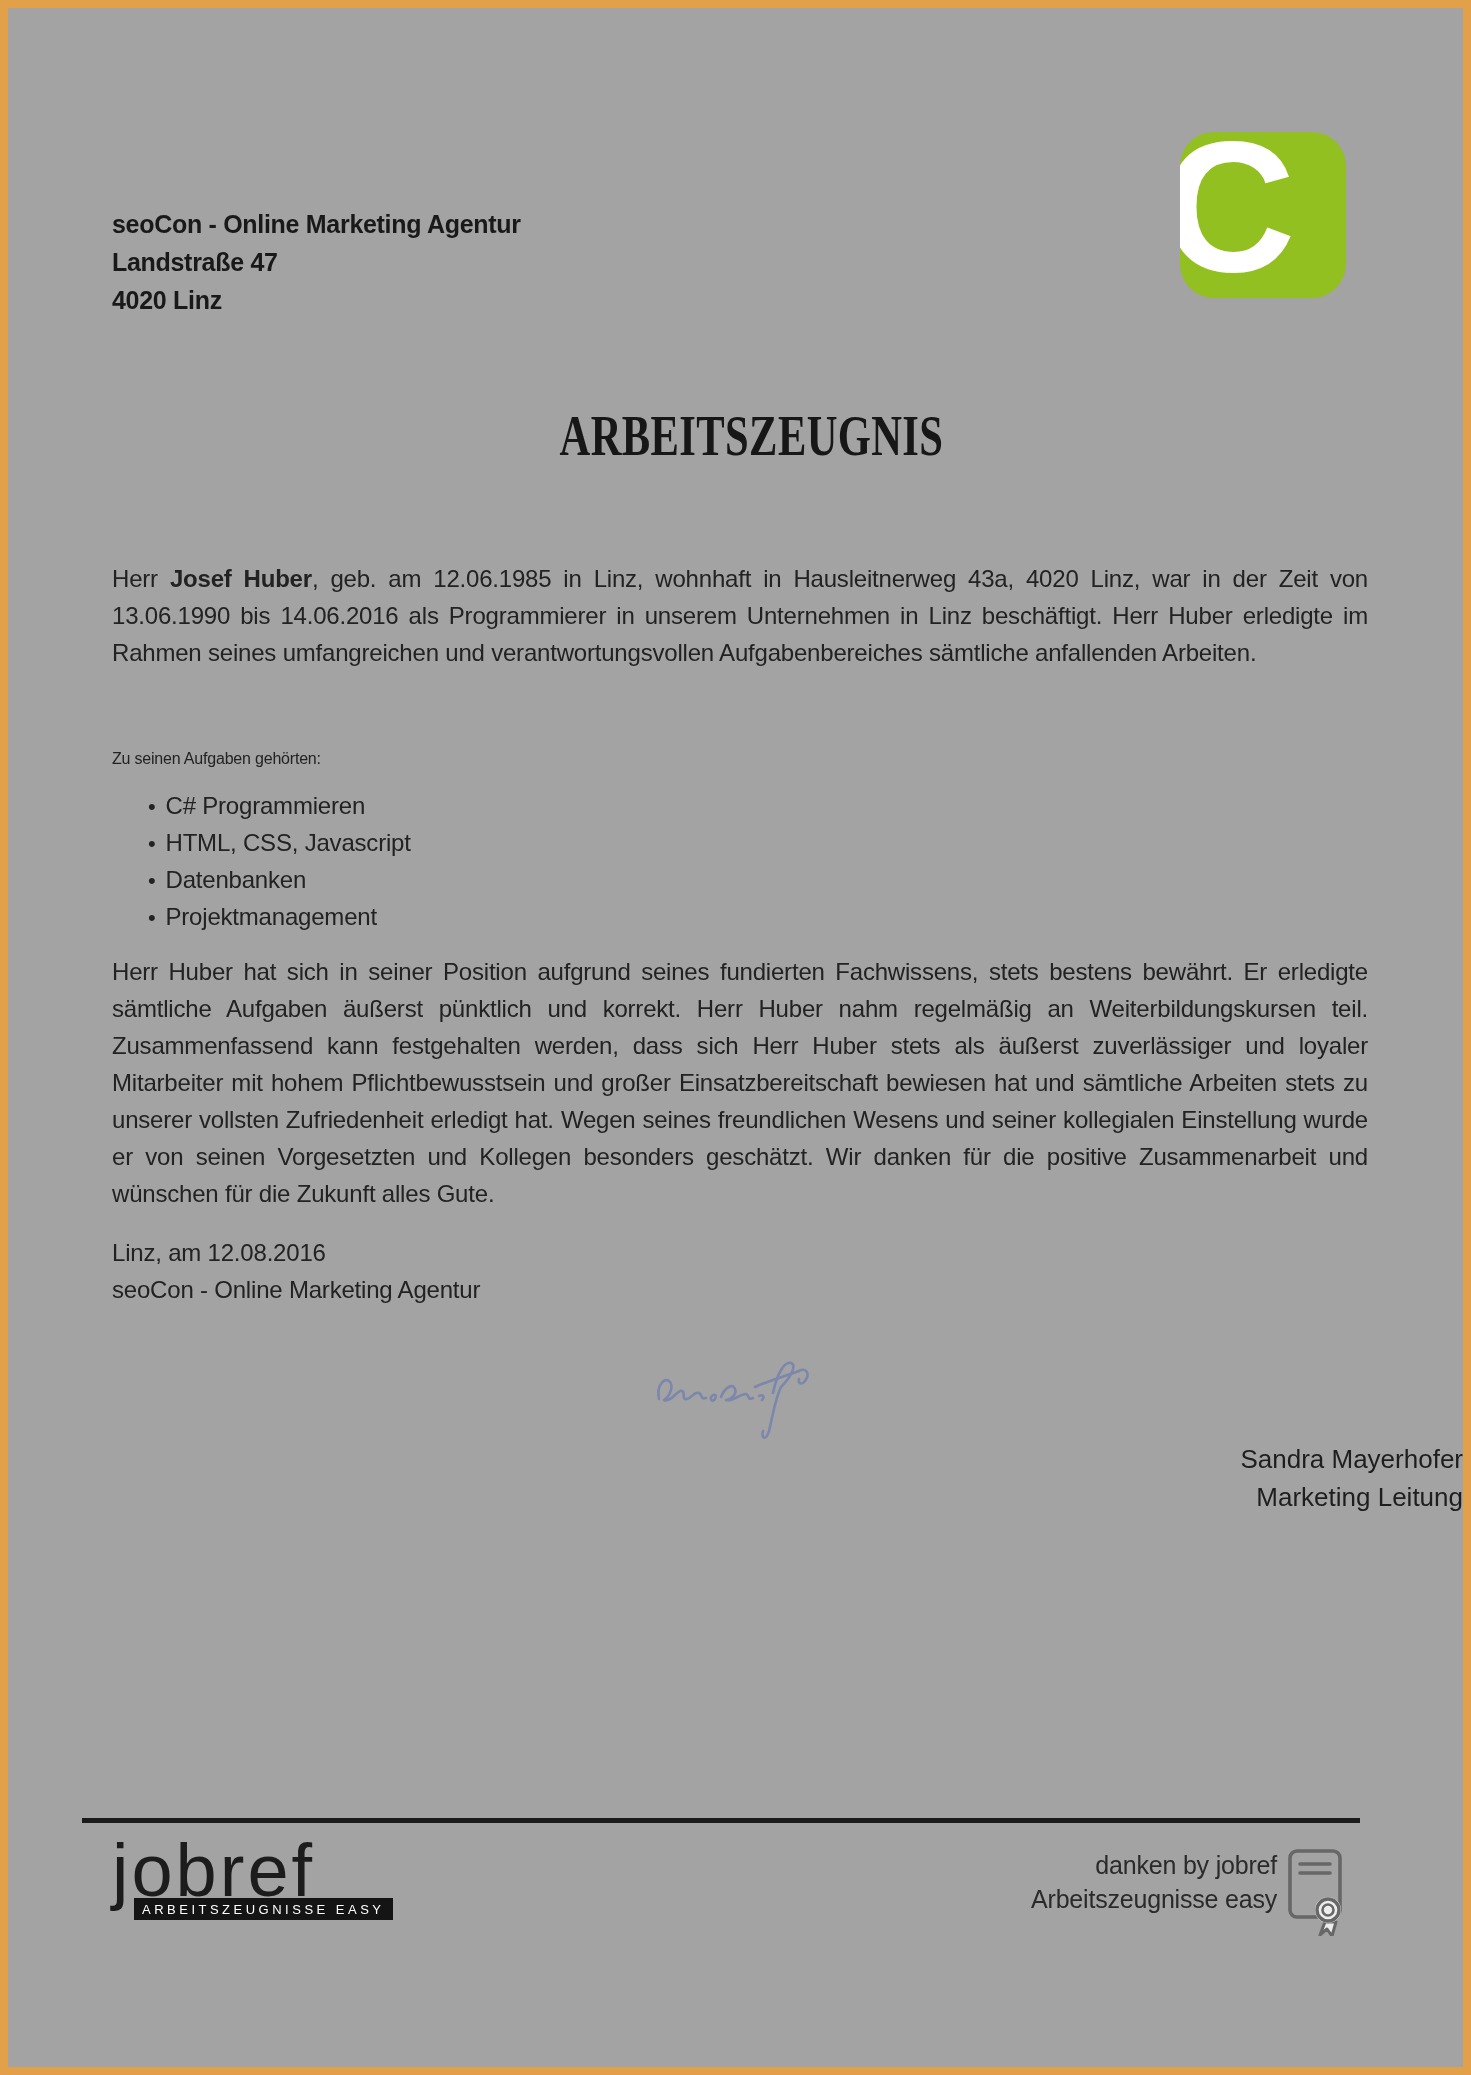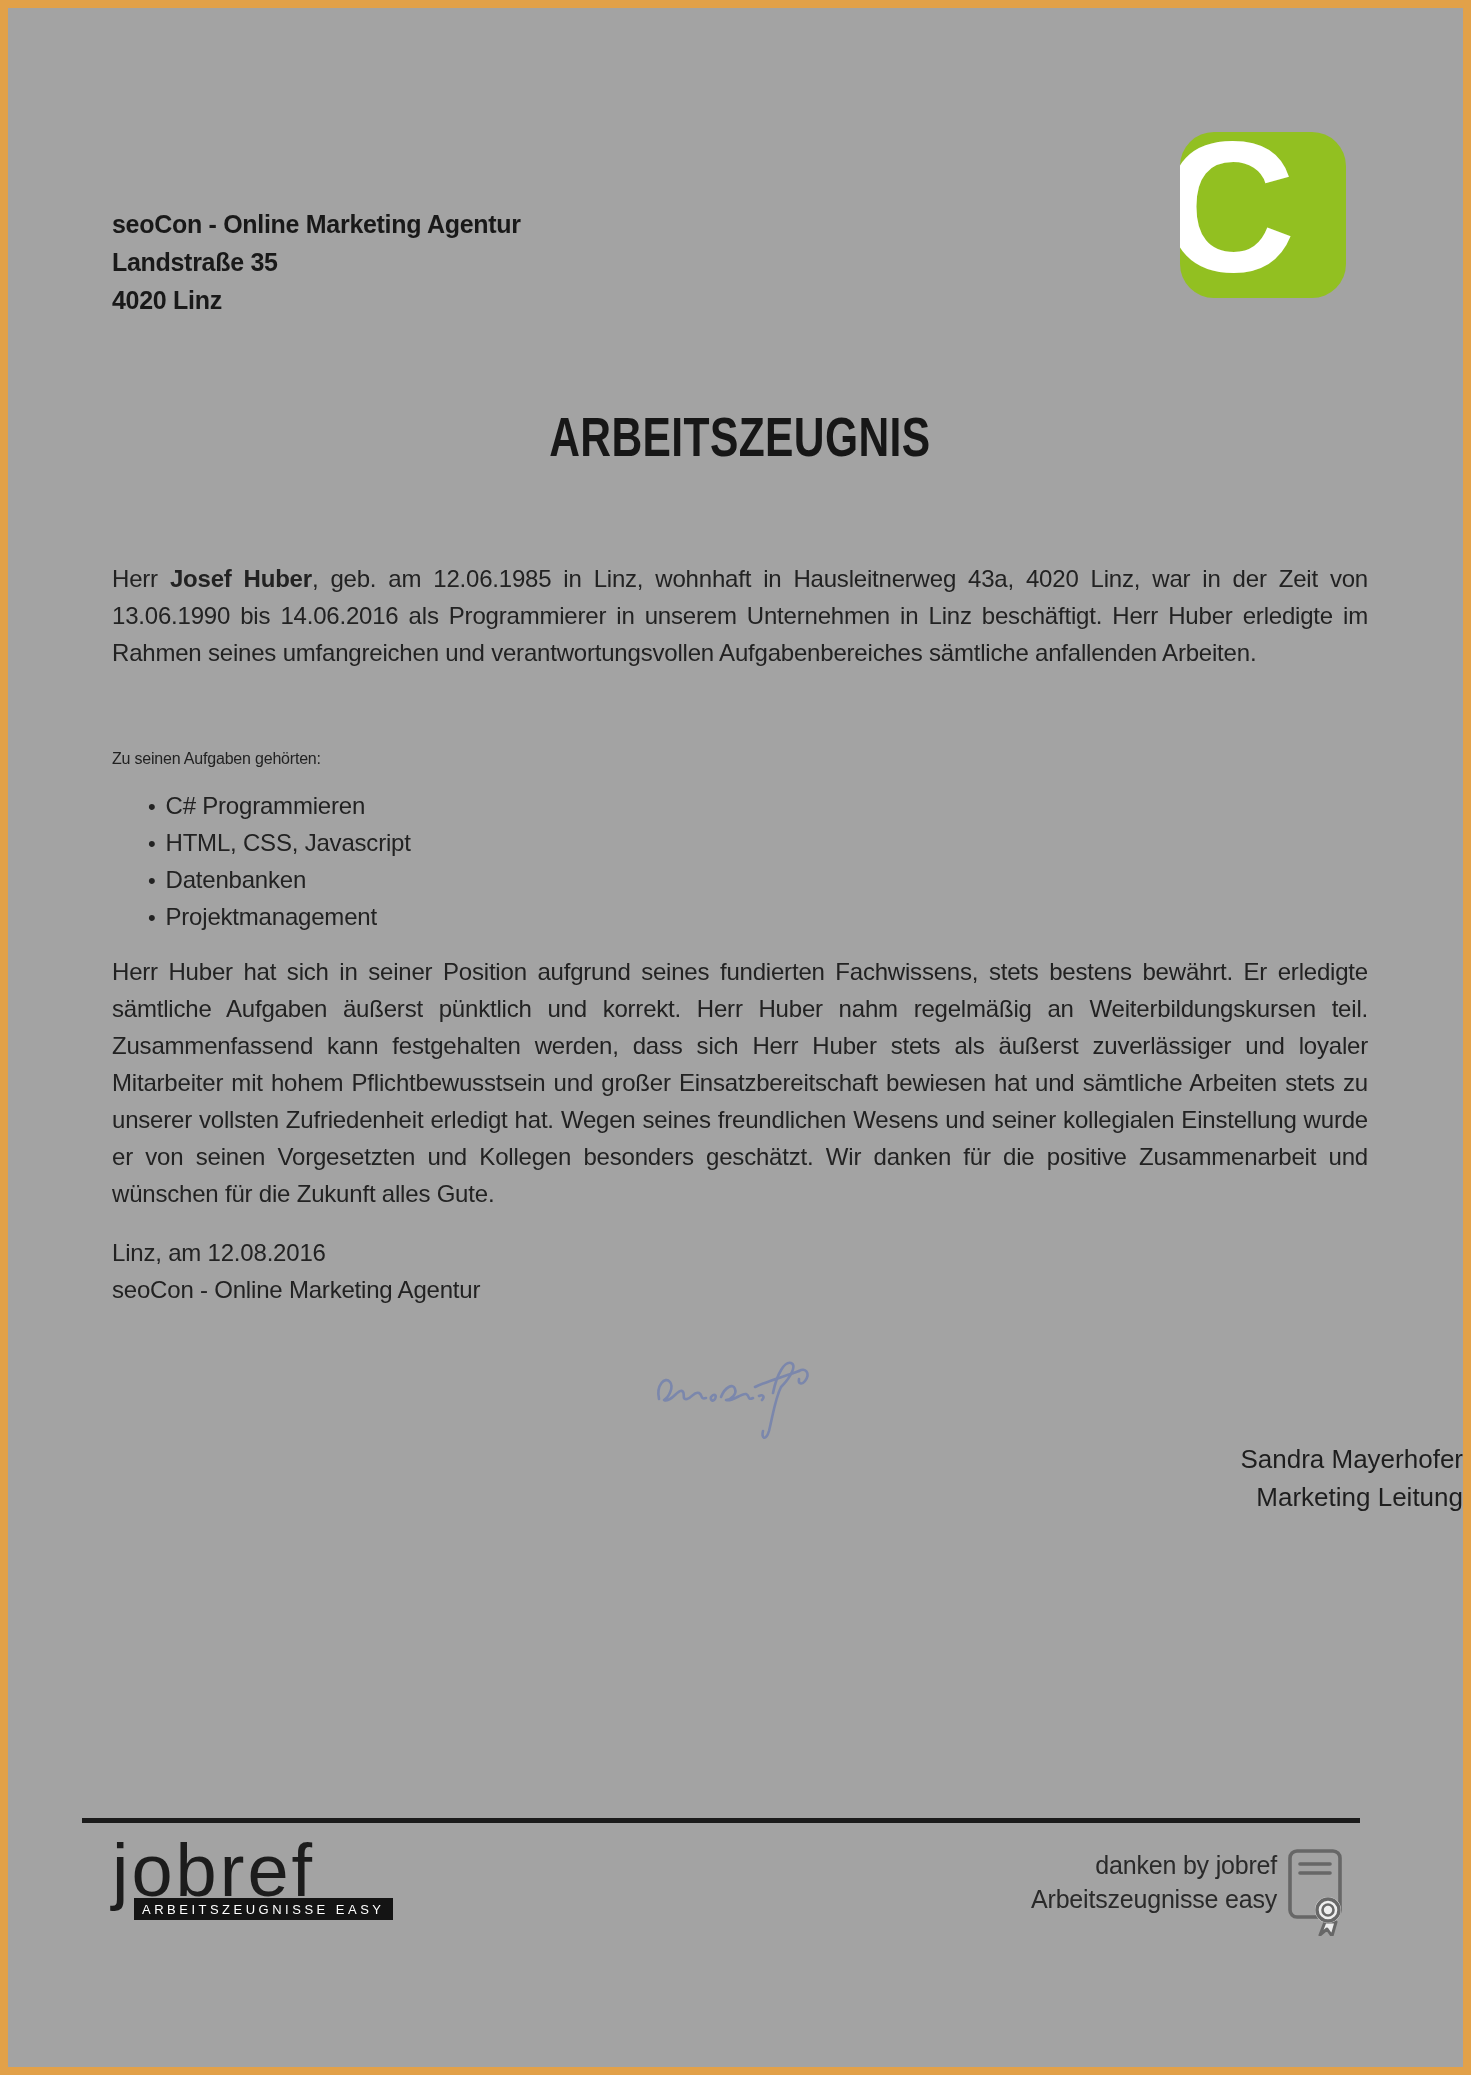--- a/index.html
+++ b/index.html
@@ -25,22 +25,23 @@
     border-radius:34px;
     overflow:hidden;
   }
   .company-logo .logo-letter {
     position:absolute; left:-18px; top:50%;
     transform:translateY(-54%);
     font-size:185px; font-weight:bold; color:#ffffff;
     line-height:1;
   }
   .doc-title-wrap {
-    position:absolute; left:104px; top:396px; width:1256px;
+    position:absolute; left:115px; top:396px; width:1256px;
     text-align:center;
+    font-family:Liberation Serif, serif;
   }
   .doc-title {
     display:inline-block;
     font-size:56px; font-weight:bold; color:#171717;
     letter-spacing:0.5px;
     transform:scaleX(0.76);
     transform-origin:center;
     white-space:nowrap;
   }
   .body-text {
@@ -108,21 +109,21 @@
     position:absolute; left:1279px; top:1840px;
   }
 </style>
 </head>
 <body>
 
 <div class="page">
 
   <div class="sender-block">
     <div>seoCon - Online Marketing Agentur</div>
-    <div>Landstraße 35</div>
+    <div>Landstraße 47</div>
     <div>4020 Linz</div>
   </div>
 
   <div class="company-logo" style="background:#92c021;">
     <span class="logo-letter">C</span>
   </div>
 
   <div class="doc-title-wrap">
     <span class="doc-title">ARBEITSZEUGNIS</span>
   </div>

